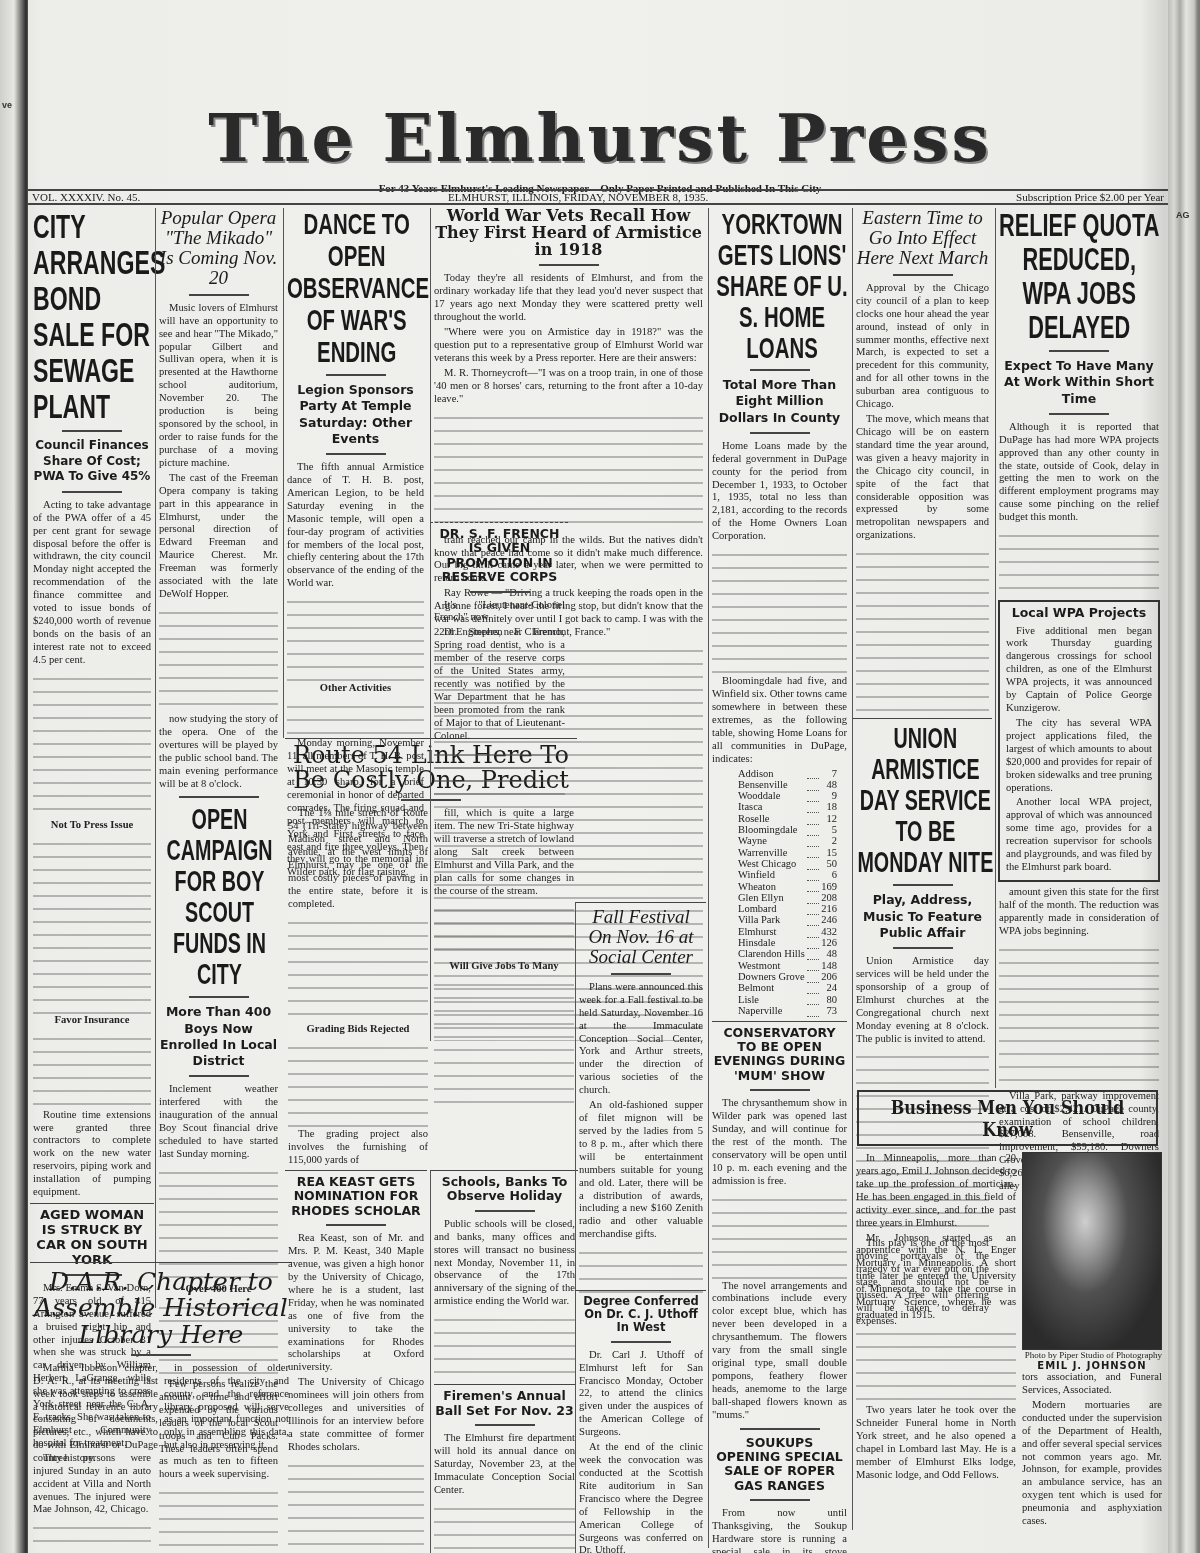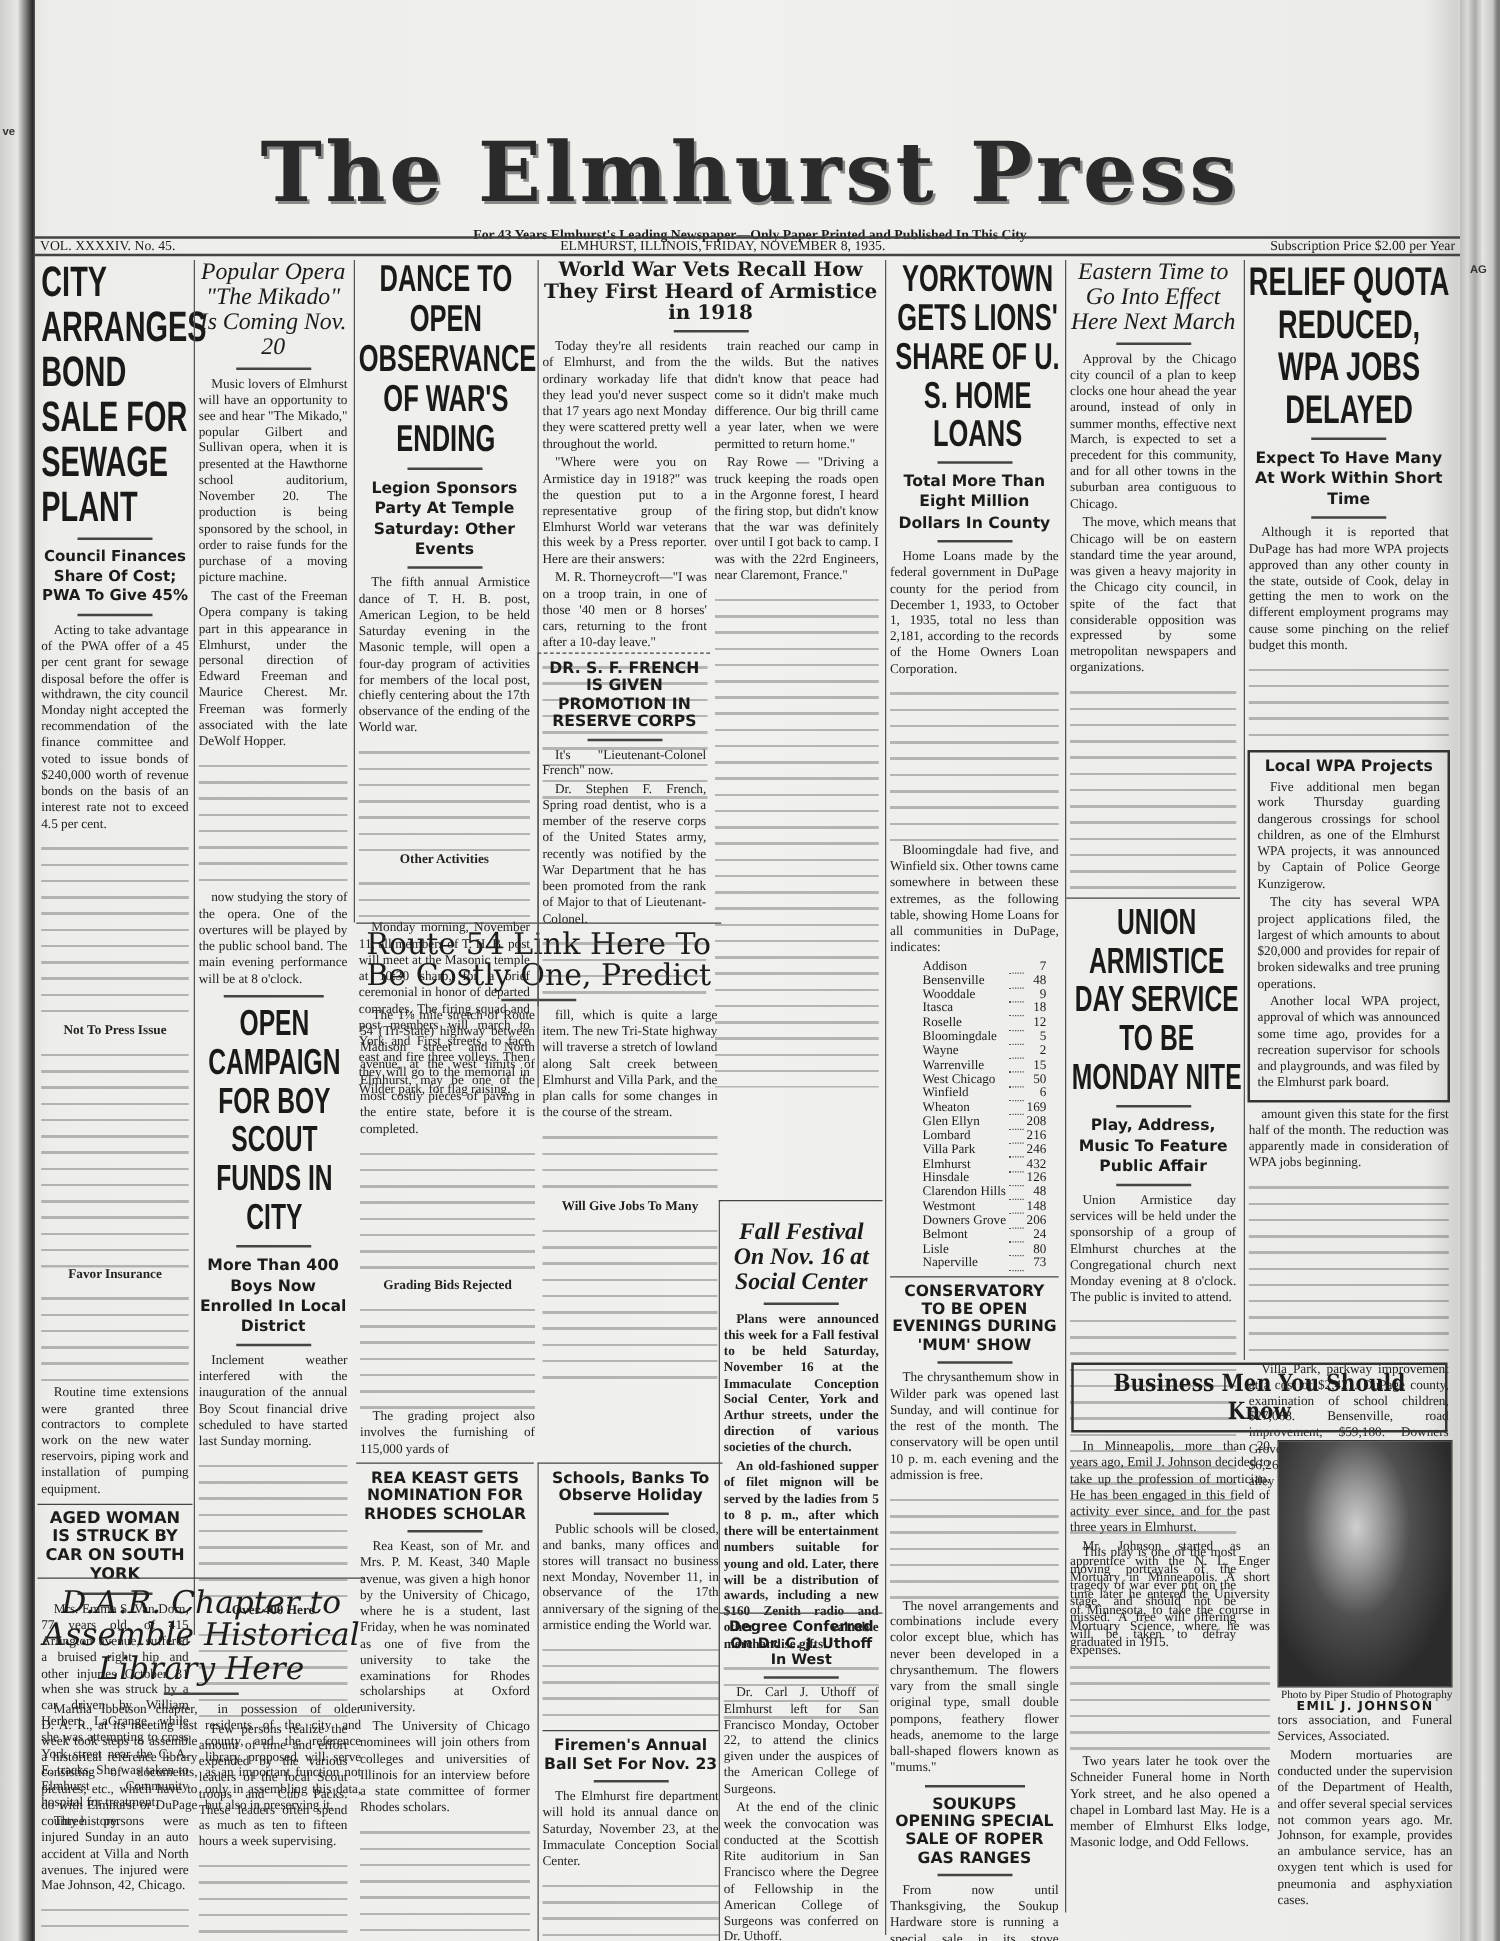--- a/index.html
+++ b/index.html
@@ -234,21 +234,21 @@
     <div class="rule"></div>
     <div class="body">
       <p>The Elmhurst fire department will hold its annual dance on Saturday, November 23, at the Immaculate Conception Social Center.</p>
       <div style="height:120px" class="filler"></div>
     </div>
   </div>
 
   <div class="art" style="position:absolute; left:430px; top:208px; width:276px; border-left:1px solid #555;">
     <div class="hd-serif" style="font-size:16px; font-weight:bold;">World War Vets Recall How They First Heard of Armistice in 1918</div>
     <div class="rule"></div>
-    <div class="body" style="display:flex; gap:6px;">
+    <div class="body" style="display:flex; gap:6px;flex-direction:column;">
       <div style="flex:1">
         <p>Today they're all residents of Elmhurst, and from the ordinary workaday life that they lead you'd never suspect that 17 years ago next Monday they were scattered pretty well throughout the world.</p>
         <p>"Where were you on Armistice day in 1918?" was the question put to a representative group of Elmhurst World war veterans this week by a Press reporter. Here are their answers:</p>
         <p>M. R. Thorneycroft—"I was on a troop train, in one of those '40 men or 8 horses' cars, returning to the front after a 10-day leave."</p>
         <div style="height:120px" class="filler"></div>
       </div>
       <div style="flex:1">
         <p>train reached our camp in the wilds. But the natives didn't know that peace had come so it didn't make much difference. Our big thrill came a year later, when we were permitted to return home."</p>
         <p>Ray Rowe — "Driving a truck keeping the roads open in the Argonne forest, I heard the firing stop, but didn't know that the war was definitely over until I got back to camp. I was with the 22rd Engineers, near Claremont, France."</p>
         <div style="height:400px" class="filler"></div>
@@ -259,21 +259,21 @@
   <div class="art" style="position:absolute; left:430px; top:522px; width:138px; border-top:1px dashed #444; padding-top:4px; border-left:1px solid #555;">
     <div class="hd-sans" style="font-size:12.5px;">Dr. S. F. French Is Given Promotion In Reserve Corps</div>
     <div class="rule"></div>
     <div class="body">
       <p>It's "Lieutenant-Colonel French" now.</p>
       <p>Dr. Stephen F. French, Spring road dentist, who is a member of the reserve corps of the United States army, recently was notified by the War Department that he has been promoted from the rank of Major to that of Lieutenant-Colonel.</p>
       <div style="height:60px" class="filler"></div>
     </div>
   </div>
 
-  <div class="art" style="position:absolute; left:575px; top:960px; width:131px; border-top:1px solid #444; border-left:1px solid #555; padding-top:15px;font-weight:bold;">
+  <div class="art" style="position:absolute; left:575px; top:902px; width:131px; border-top:1px solid #444; border-left:1px solid #555; padding-top:4px;">
     <div class="hd-ital" style="font-size:19px;">Fall Festival On Nov. 16 at Social Center</div>
     <div class="rule"></div>
     <div class="body">
       <p>Plans were announced this week for a Fall festival to be held Saturday, November 16 at the Immaculate Conception Social Center, York and Arthur streets, under the direction of various societies of the church.</p>
       <p>An old-fashioned supper of filet mignon will be served by the ladies from 5 to 8 p. m., after which there will be entertainment numbers suitable for young and old. Later, there will be a distribution of awards, including a new $160 Zenith radio and other valuable merchandise gifts.</p>
       <div style="height:60px" class="filler"></div>
     </div>
   </div>
   <div class="art" style="position:absolute; left:575px; top:1290px; width:131px; border-top:1px solid #444; border-left:1px solid #555; padding-top:4px;">
     <div class="hd-sans" style="font-size:11.5px; text-transform:none;">Degree Conferred On Dr. C. J. Uthoff In West</div>

